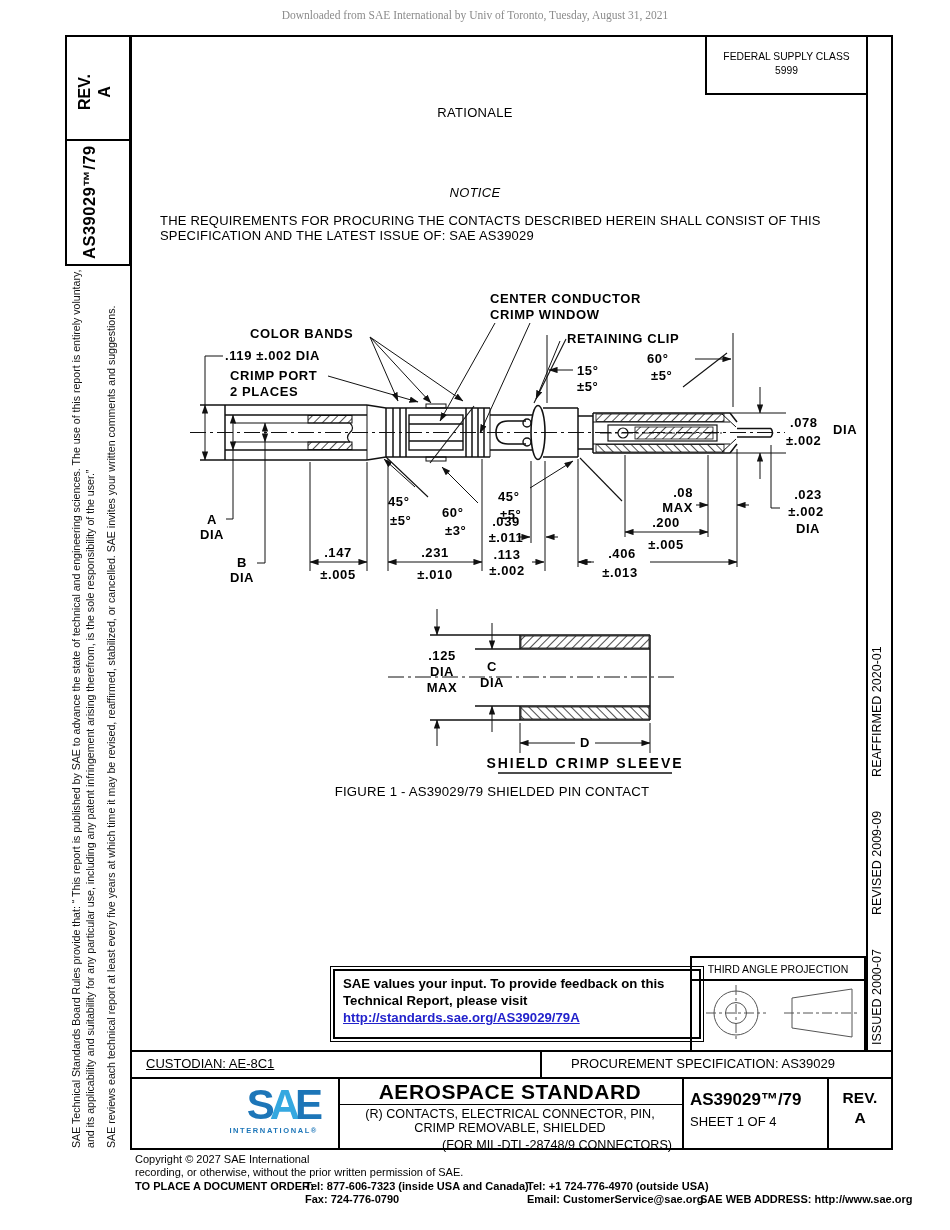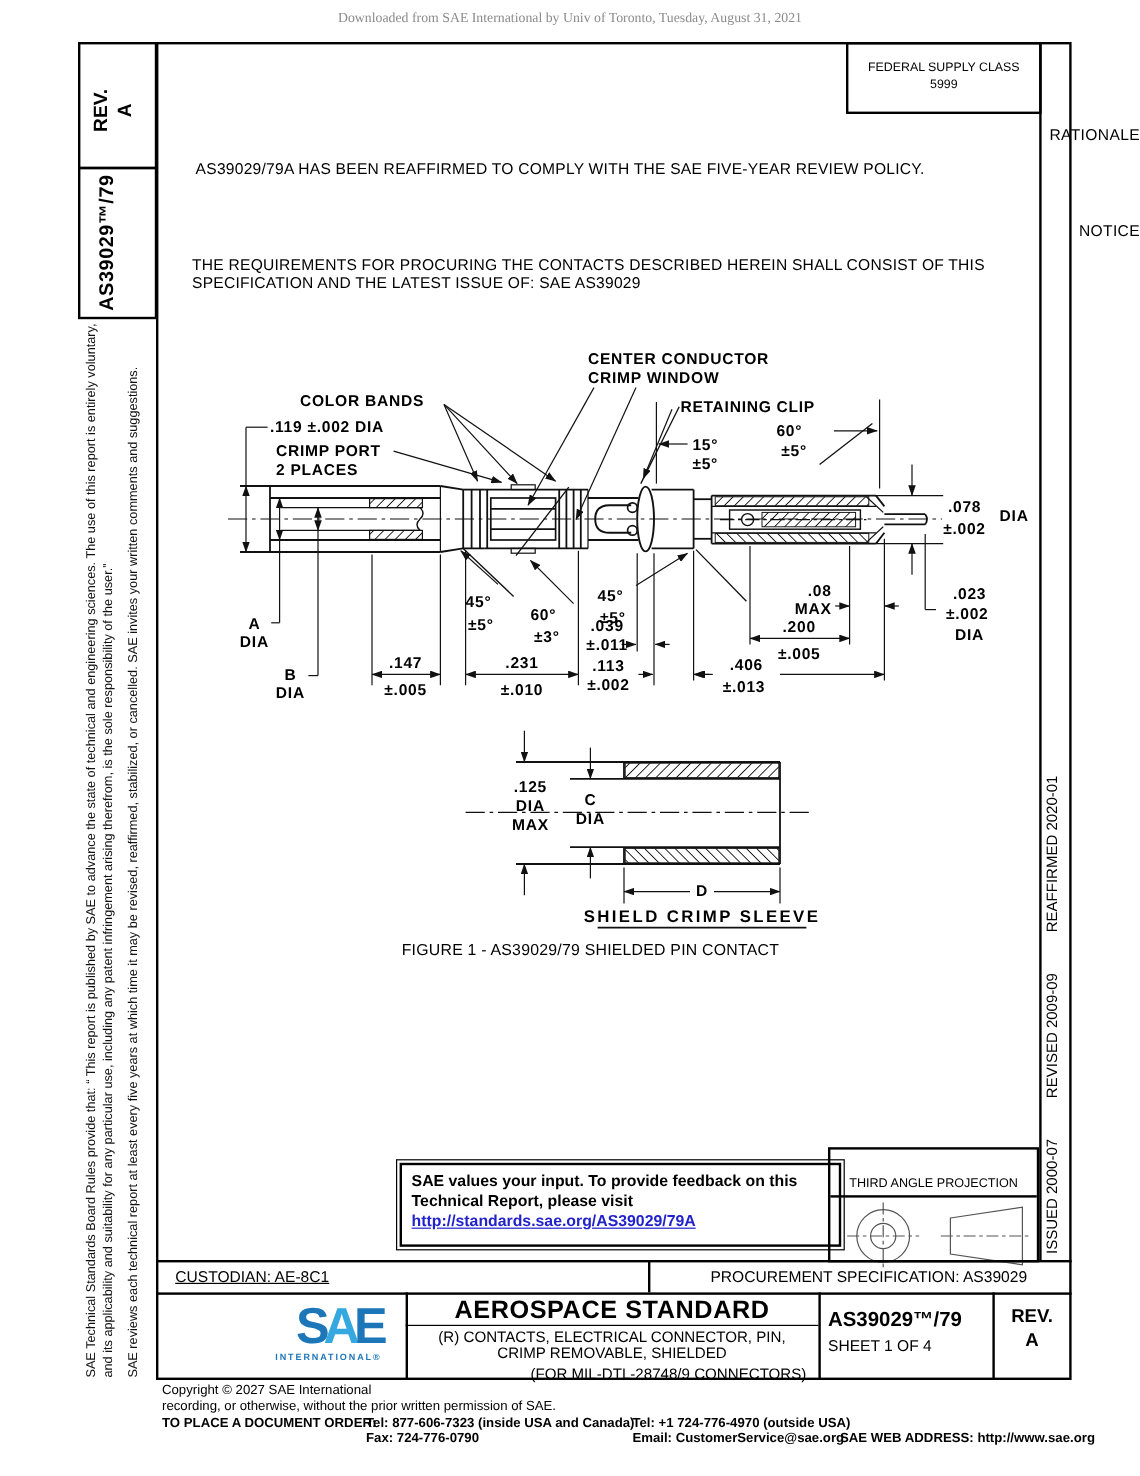--- a/index.html
+++ b/index.html
@@ -1,48 +1,48 @@
 <!DOCTYPE html>
 <html><head>
 <meta charset="utf-8">
 <style>
   html,body{margin:0;padding:0;background:#fff;}
   #page{position:relative;width:950px;height:1230px;background:#fff;overflow:hidden;
         font-family:"Liberation Sans","DejaVu Sans",sans-serif;color:#000;}
   .abs{position:absolute;}
-  .ctr{text-align:center;padding-left:21px;}
+  .ctr{text-align:center;}
   
   .frame{position:absolute;border:2px solid #000;box-sizing:border-box;}
   .vline{position:absolute;border-left:2px solid #000;width:0;}
   .hline{position:absolute;border-top:2px solid #000;height:0;}
   
   #watermark{top:9px;left:0;width:950px;text-align:center;
      font-family:"Liberation Serif","DejaVu Serif",serif;font-size:11.5px;color:#8b8b8b;}
   
   .rotbox{position:absolute;box-sizing:border-box;border:2px solid #000;}
   .rot{position:absolute;transform-origin:0 0;transform:rotate(-90deg);}
   #rev-inner{left:8px;top:100px;width:90px;text-align:center;font-weight:bold;font-size:16px;line-height:20px;}
   #docnum-inner{left:13px;top:118px;width:110px;text-align:center;font-weight:bold;font-size:16.5px;letter-spacing:.5px;white-space:nowrap;}
   #disclaimer-inner{left:2px;top:880px;width:880px;font-size:10.6px;line-height:13.5px;color:#111;}
   #disclaimer-inner p{margin:0 0 8px 0;}
   #history-inner{left:0;top:450px;width:450px;font-size:12.5px;display:flex;gap:34px;white-space:nowrap;}
   
-  .h-title{width:950px;text-align:right;font-size:13px;letter-spacing:.3px;}
+  .h-title{width:950px;text-align:center;font-size:13px;letter-spacing:.3px;}
   .body-text{font-size:13px;letter-spacing:.2px;line-height:14.5px;}
   
   #fsc{left:705px;top:35px;width:163px;height:60px;border:2px solid #000;box-sizing:border-box;
        font-size:10.3px;text-align:center;padding-top:13px;line-height:14px;}
   
   #feedback{left:330px;top:966px;width:374px;height:76px;border:1px solid #000;box-sizing:border-box;padding:2px;}
   #feedback .inner{border:2px solid #000;height:100%;box-sizing:border-box;padding:4px 8px;
        font-size:13.2px;font-weight:bold;line-height:17px;}
   #feedback a{color:#2222cc;}
   
   #thirdangle{left:690px;top:956px;width:176px;height:96px;border:2px solid #000;box-sizing:border-box;}
-  #thirdangle .cap{border-bottom:2px solid #000;font-size:10.5px;text-align:center;padding:22px 0 4px;}
+  #thirdangle .cap{border-bottom:2px solid #000;font-size:10.5px;text-align:center;padding:5px 0 4px;}
   
   .rowtext{font-size:13px;}
   
   #tb-standard{left:338px;top:1080px;width:344px;text-align:center;font-size:21px;font-weight:bold;letter-spacing:.5px;}
   .tb-title-line{left:338px;width:344px;text-align:center;font-size:12.6px;}
   #tb-num{left:690px;top:1090px;font-size:17px;font-weight:bold;}
   #tb-sheet{left:690px;top:1114px;font-size:13px;}
   #tb-rev{left:827px;top:1088px;width:66px;text-align:center;font-weight:bold;font-size:15.5px;line-height:20px;}
   
   #sae-logo{left:150px;top:1085px;width:168px;text-align:right;}
@@ -94,22 +94,21 @@
     <span>REAFFIRMED 2020-01</span>
   </div>
 </div>
 
 <div id="fsc" class="abs">
   <div>FEDERAL SUPPLY CLASS</div>
   <div>5999</div>
 </div>
 
 <div class="abs h-title" style="top:105px;">RATIONALE</div>
-<div class="abs body-text" style="left:163px;top:134px;width:720px;">AS39029/79A HAS BEEN REAFFIRMED TO COMPLY WITH THE SAE FIVE-YEAR REVIEW POLICY.</div>
-<div class="abs h-title" style="top:185px;">NOTICE</div>
+<div class="abs h-title" style="top:185px;font-style:italic;">NOTICE</div>
 <div class="abs body-text" style="left:160px;top:214px;width:740px;">
   <div>THE REQUIREMENTS FOR PROCURING THE CONTACTS DESCRIBED HEREIN SHALL CONSIST OF THIS</div>
   <div>SPECIFICATION AND THE LATEST ISSUE OF:  SAE AS39029</div>
 </div>
 
 <svg class="abs" style="left:130px;top:275px;" width="735" height="540" viewBox="0 0 735 540">
   <defs>
     <marker id="ar" viewBox="0 0 10 7" refX="9.5" refY="3.5" markerWidth="9" markerHeight="6.3" orient="auto-start-reverse">
       <path d="M0,0 L10,3.5 L0,7 Z" fill="#111" stroke="none"></path>
     </marker>

